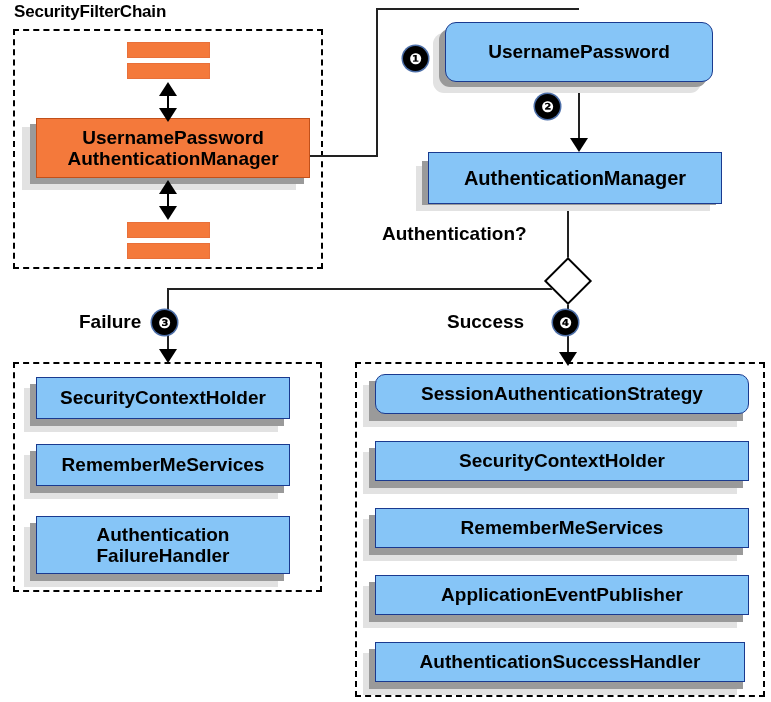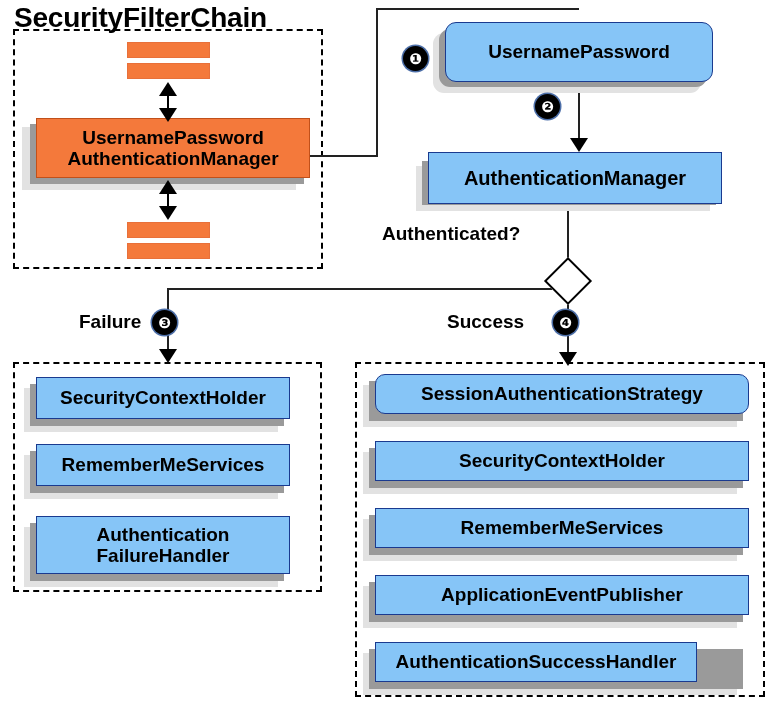--- a/index.html
+++ b/index.html
@@ -18,21 +18,21 @@
   .dashed-box{
     position:absolute;
     border:2px dashed #000;
     background:transparent;
     box-sizing:border-box;
   }
 
   
   .chain-title{
     position:absolute;
-    font-size:28px;
+    font-size:17px;
     font-weight:bold;
     color:#000;
     letter-spacing:-0.2px;
     white-space:nowrap;
     text-align:right;
   }
 
   
   .node{
     position:absolute;
@@ -186,21 +186,21 @@
   <div class="badge" style="left:535px;top:94px;">❷</div>
 
   <div class="shadow-light" style="left:416px;top:166px;width:294px;height:45px;"></div>
   <div class="shadow-dark" style="left:422px;top:161px;width:294px;height:44px;"></div>
   <div class="node blue" style="left:428px;top:152px;width:294px;height:52px;font-size:20px;">
     <span>AuthenticationManager</span>
   </div>
 
   <div class="line-v thin" style="left:567px;top:196px;height:70px;"></div>
 
-  <div class="label" style="left:382px;top:223px;">Authenticated?</div>
+  <div class="label" style="left:382px;top:223px;">Authentication?</div>
 
   <div class="diamond" style="left:551px;top:264px;"></div>
 
   <div class="line-h thin" style="left:167px;top:288px;width:385px;"></div>
   <div class="line-v thin" style="left:167px;top:288px;height:68px;"></div>
   <div class="arrow-down" style="left:159px;top:349px;"></div>
 
   <div class="label" style="left:58px;top:311px;margin-left:21px;">Failure</div>
   <div class="badge" style="left:152px;top:310px;">❸</div>
 
@@ -254,17 +254,17 @@
   </div>
 
   <div class="shadow-light" style="left:363px;top:586px;width:374px;height:42px;"></div>
   <div class="shadow-dark" style="left:369px;top:582px;width:374px;height:40px;"></div>
   <div class="node blue" style="left:375px;top:575px;width:374px;height:40px;font-size:19px;">
     <span>ApplicationEventPublisher</span>
   </div>
 
   <div class="shadow-light" style="left:363px;top:653px;width:374px;height:42px;"></div>
   <div class="shadow-dark" style="left:369px;top:649px;width:374px;height:40px;"></div>
-  <div class="node blue" style="left:375px;top:642px;width:322px;height:40px;font-size:19px;">
+  <div class="node blue" style="left:375px;top:642px;width:370px;height:40px;font-size:19px;">
     <span>AuthenticationSuccessHandler</span>
   </div>
 
 </div>
 
 </body></html>

